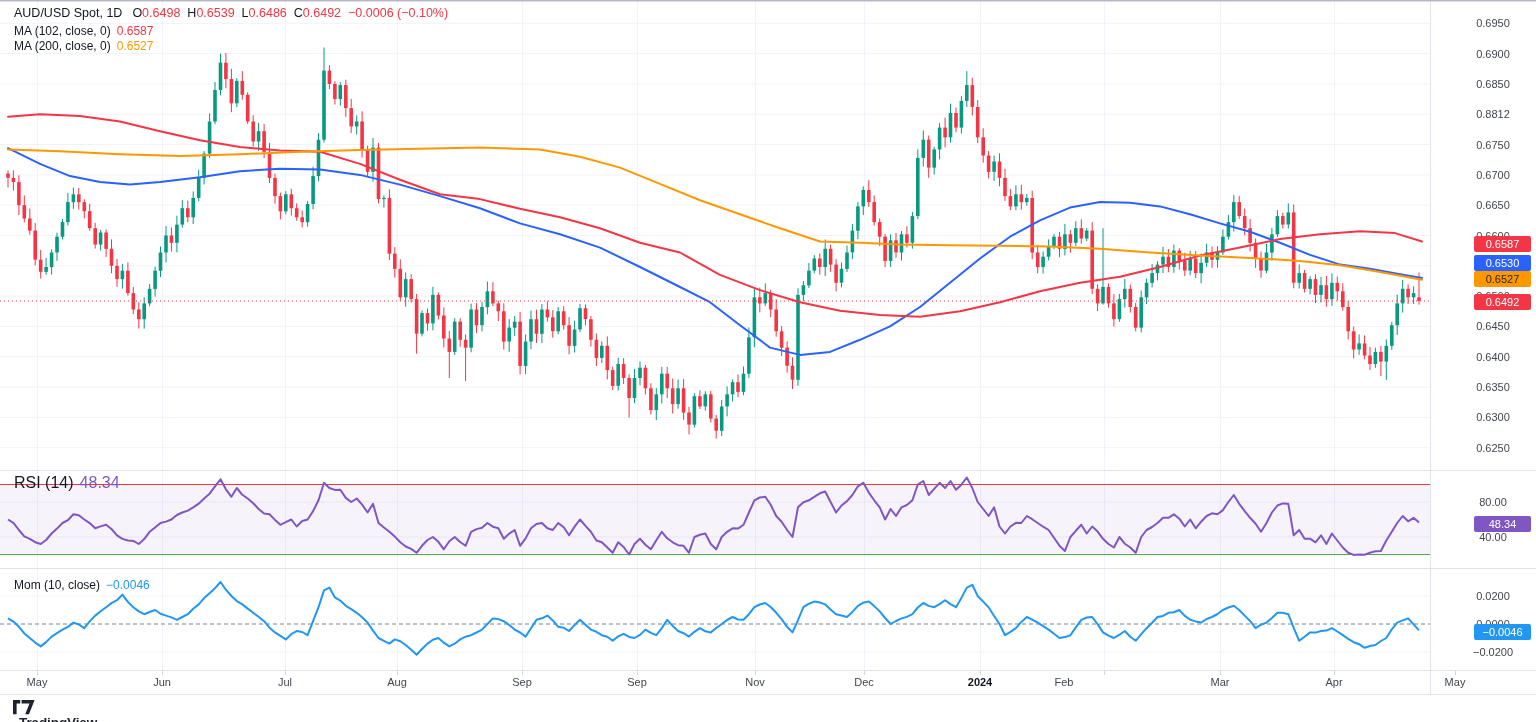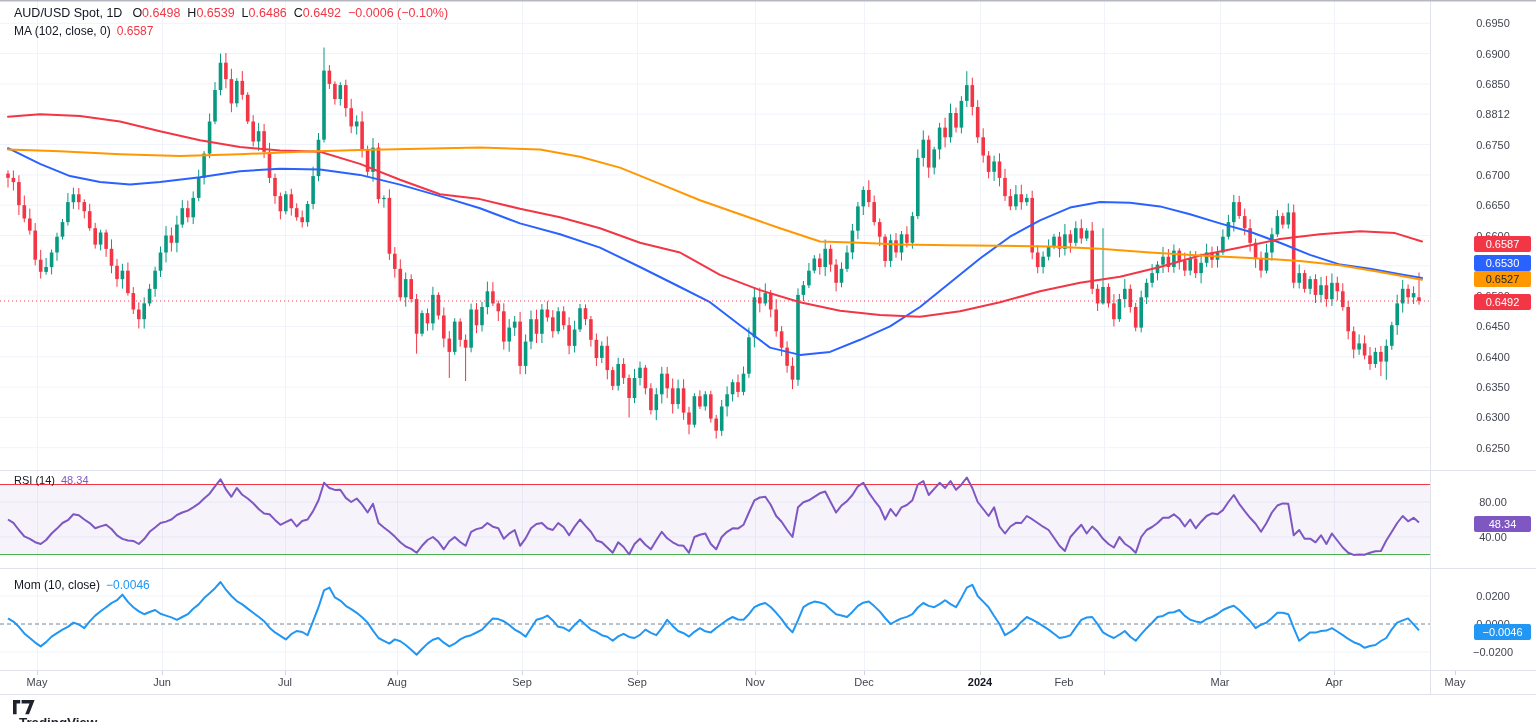--- a/index.html
+++ b/index.html
@@ -12,21 +12,21 @@
   .lrow.first{font-size:12.5px;line-height:17px;margin-bottom:2px;}
   .sym{color:#131722;margin-right:10px;}
   .k{color:#131722;}
   .ohlc{margin-right:7px;}
   .vred{color:#F23645;}
   .vblue{color:#2962FF;}
   .vorange{color:#FF9800;}
   .vpurple{color:#7E57C2;}
   .vlblue{color:#2196F3;}
   .mlabel{margin-right:6px;}
-  #rsi-legend{position:absolute;left:14px;top:474px;z-index:3;font-size:11px;color:#131722;white-space:nowrap;}
+  #rsi-legend{position:absolute;left:14px;top:474px;z-index:3;font-size:16px;color:#131722;white-space:nowrap;}
   #mom-legend{position:absolute;left:14px;top:578px;z-index:3;font-size:12px;color:#131722;white-space:nowrap;}
   
   #price-axis{position:absolute;left:1430px;top:0;width:106px;height:694px;z-index:2;}
   .tick{position:absolute;left:26px;right:6px;text-align:center;transform:translateY(-50%);
     font-size:11px;color:#434651;}
   .badge{position:absolute;left:44px;width:57px;text-align:center;transform:translateY(-50%);
     font-size:11px;height:16px;line-height:16px;border-radius:2px;}
   
   #time-axis{position:absolute;left:0;top:671px;width:1536px;height:23px;z-index:2;text-align:right;}
   .month{position:absolute;top:5px;transform:translateX(-50%);font-size:11px;color:#434651;}
@@ -1149,20 +1149,23 @@
         <rect x="0" y="0" width="1536" height="1.5" fill="#B6B9C1"></rect>
       </g>
     </svg>
 
   <div id="legend">
     <div class="lrow first">
       <span class="sym">AUD/USD Spot, 1D</span><span class="ohlc"><span class="k">O</span><span class="vred">0.6498</span></span><span class="ohlc"><span class="k">H</span><span class="vred">0.6539</span></span><span class="ohlc"><span class="k">L</span><span class="vred">0.6486</span></span><span class="ohlc"><span class="k">C</span><span class="vred">0.6492</span></span><span class="vred">−0.0006 (−0.10%)</span>
     </div>
     <div class="lrow">
       <span class="k mlabel">MA (102, close, 0)</span><span class="vred">0.6587</span>
+    </div>
+    <div class="lrow">
+      <span class="k mlabel">MA (200, close, 0)</span><span class="vorange">0.6527</span>
     </div>
   </div>
 
   <div id="rsi-legend">
     <span class="k mlabel">RSI (14)</span><span class="vpurple">48.34</span>
   </div>
   <div id="mom-legend">
     <span class="k mlabel">Mom (10, close)</span><span class="vlblue">−0.0046</span>
   </div>
 

